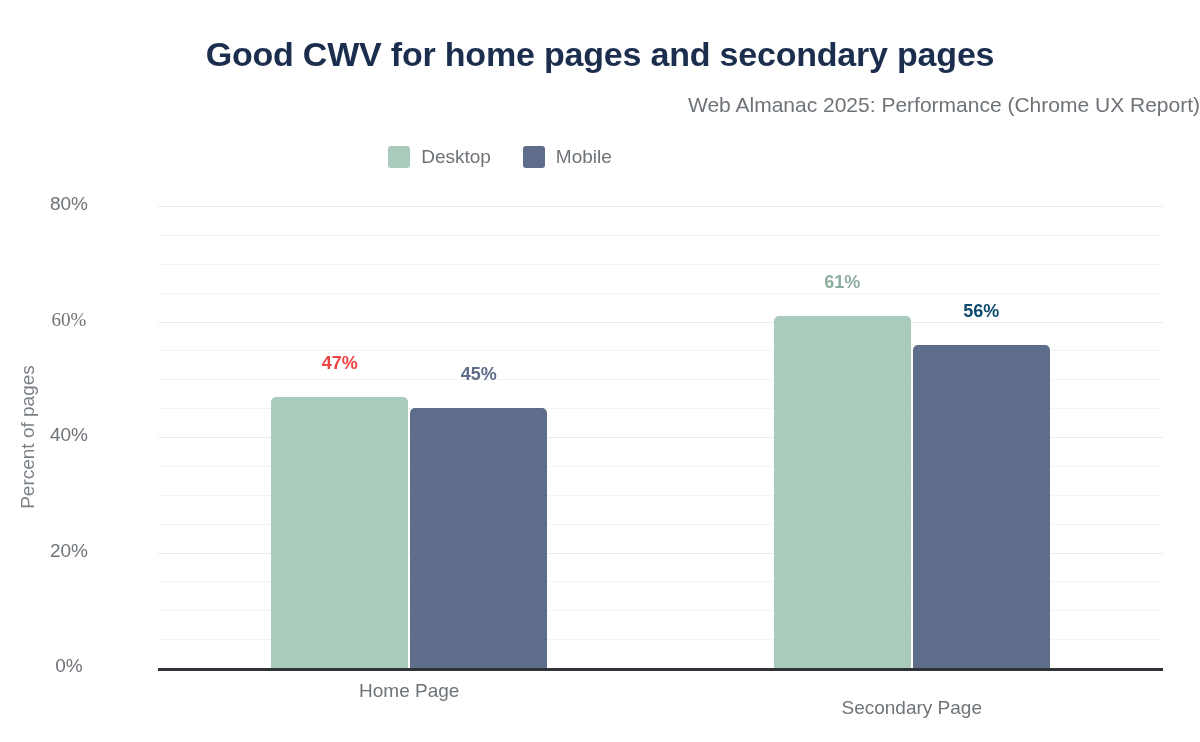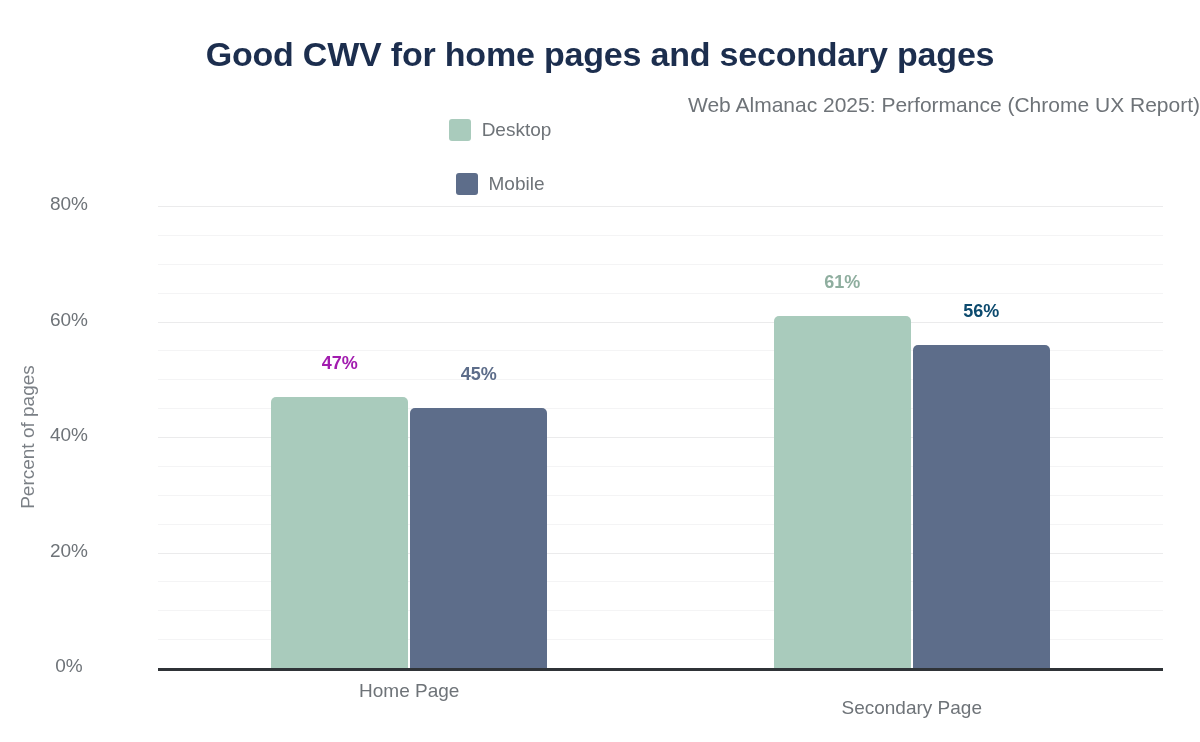--- a/index.html
+++ b/index.html
@@ -52,21 +52,20 @@
   .legend {
     position: absolute;
     top: 143px;
     left: 0;
     width: 1000px;
     display: flex;
     justify-content: center;
     align-items: center;
     gap: 32px;
     height: 28px;
-    flex-direction: column;
   }
   .legend-item {
     display: flex;
     align-items: center;
     gap: 11px;
   }
   .legend-swatch {
     width: 22px;
     height: 22px;
     border-radius: 3px;
@@ -185,21 +184,21 @@
       <span class="legend-label">Mobile</span>
     </div>
   </div>
 
   <div class="y-axis-title">Percent of pages</div>
 
   <div class="y-ticks">
       <div class="y-tick" style="top: 655px;">0%</div>
       <div class="y-tick" style="top: 539.5px;">20%</div>
       <div class="y-tick" style="top: 424px;">40%</div>
-      <div class="y-tick" style="top: 308.5px;">60%</div>
+      <div class="y-tick" style="top: 308.5px; font-family: Liberation Serif, serif;">60%</div>
       <div class="y-tick" style="top: 193px;">80%</div>
     </div>
 
   <div class="plot">
     <div class="gridlines">
         <div class="gridline" style="top: 433.1px;"></div>
         <div class="gridline" style="top: 404.3px;"></div>
         <div class="gridline" style="top: 375.4px;"></div>
         <div class="gridline major" style="top: 346.5px;"></div>
         <div class="gridline" style="top: 317.6px;"></div>
@@ -210,21 +209,21 @@
         <div class="gridline" style="top: 173.3px;"></div>
         <div class="gridline" style="top: 144.4px;"></div>
         <div class="gridline major" style="top: 115.5px;"></div>
         <div class="gridline" style="top: 86.6px;"></div>
         <div class="gridline" style="top: 57.8px;"></div>
         <div class="gridline" style="top: 28.9px;"></div>
         <div class="gridline major" style="top: 0px;"></div>
       </div>
     <div class="bars">
         <div class="bar" style="left: 113.3px; width: 137px; height: 271.4px; background: rgb(169, 203, 188);"></div>
-        <div class="bar-label" style="left: 181.8px; top: 141.6px; color: #a21caf; text-align: center;">47%</div>
+        <div class="bar-label" style="left: 181.8px; top: 141.6px; color: #ef4444; text-align: center;">47%</div>
         <div class="bar" style="left: 252.3px; width: 137px; height: 259.9px; background: rgb(93, 109, 138);"></div>
         <div class="bar-label" style="left: 320.8px; top: 153.1px; color: rgb(93, 109, 138); text-align: center;">45%</div>
         <div class="bar" style="left: 615.8px; width: 137px; height: 352.3px; background: rgb(169, 203, 188);"></div>
         <div class="bar-label" style="left: 684.3px; top: 60.7px; color: rgb(143, 174, 159);">61%</div>
         <div class="bar" style="left: 754.8px; width: 137px; height: 323.4px; background: rgb(93, 109, 138);"></div>
         <div class="bar-label" style="left: 823.3px; top: 89.6px; color: #0c4a6e;">56%</div>
       </div>
   </div>
 
   <div class="axis-line-wrap">

